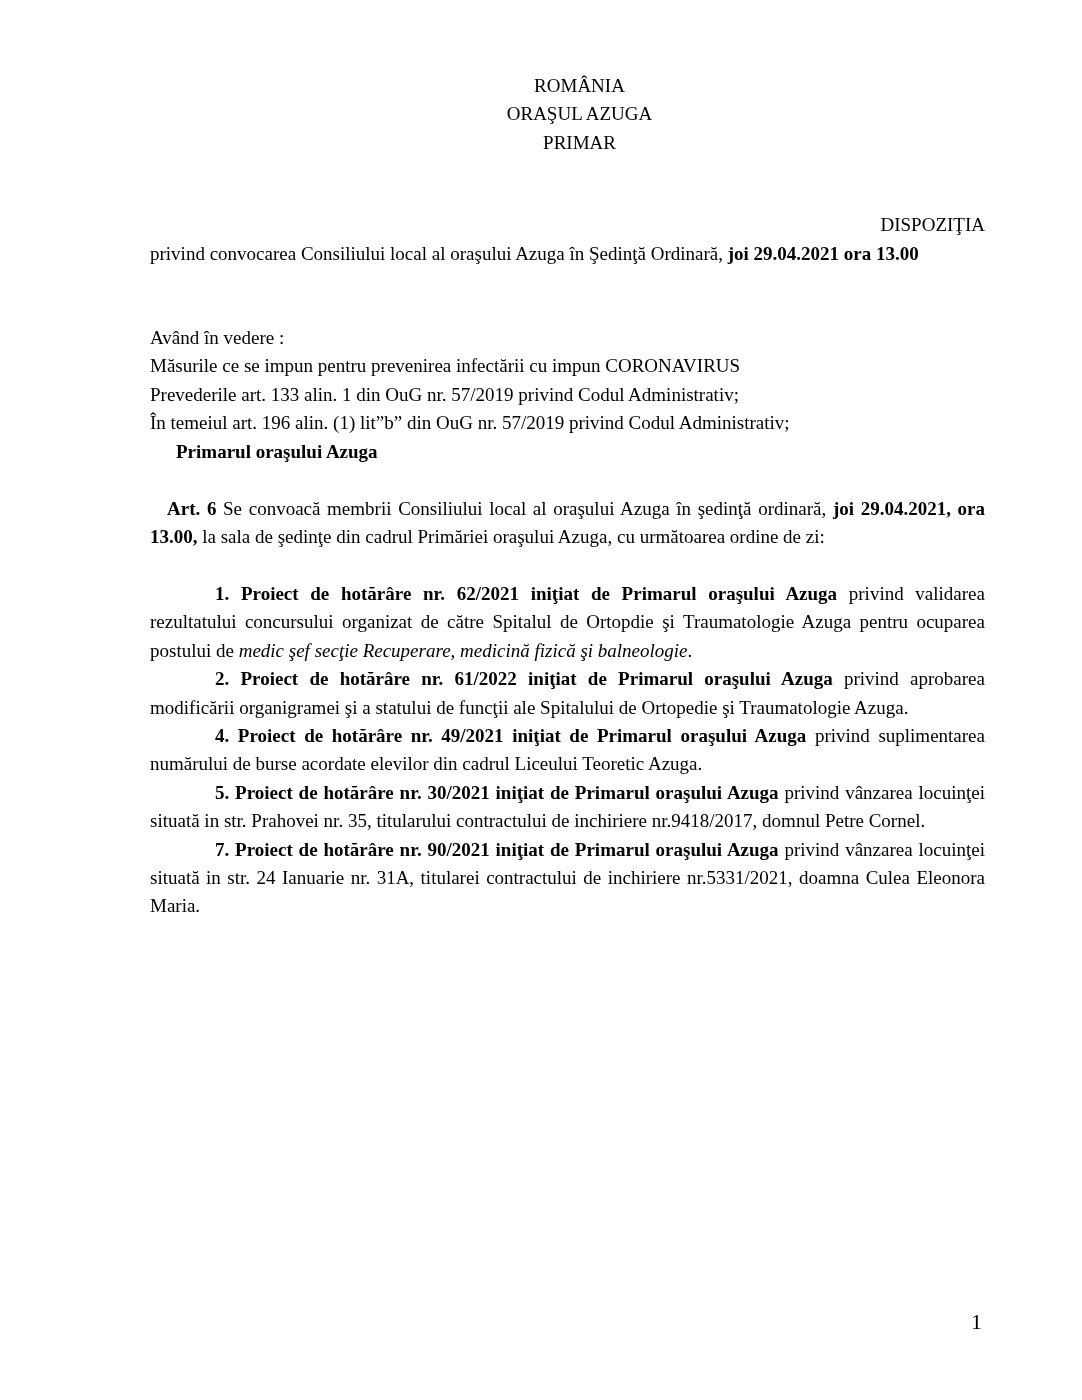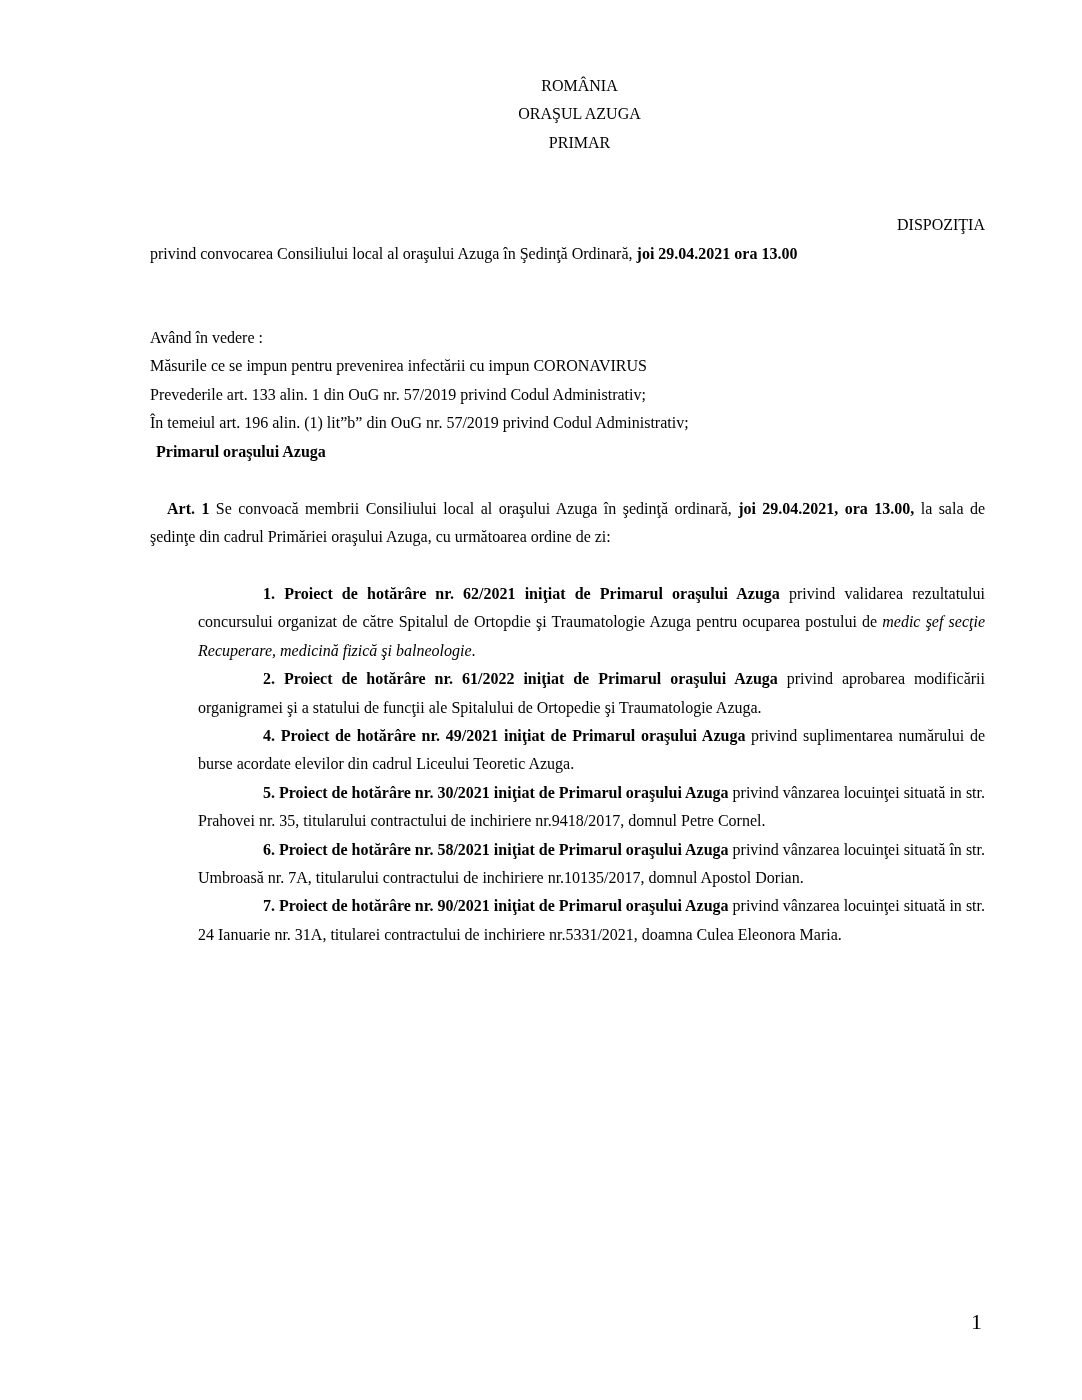--- a/index.html
+++ b/index.html
@@ -14,51 +14,50 @@
     overflow: hidden;
   }
   .page {
     position: absolute;
     inset: 0;
     padding: 72px 97px 0 150px;
     box-sizing: border-box;
   }
   p, h1, h2 {
     margin: 0;
-    font-size: 16px;
+    font-size: 19px;
     line-height: 28.4px;
     font-weight: normal;
   }
   .header { text-align: center; padding-left: 24px; }
   .title {
     margin-top: 54px;
     text-align: right;
     font-weight: normal;
   }
   .subtitle { text-align: justify; }
   .b { font-weight: bold; }
   .i { font-style: italic; }
   .preamble { margin-top: 56px; }
-  .signatory { padding-left: 6px; font-weight: bold; }
+  .signatory { padding-left: 6px; font-weight: bold; margin-left: 20px; }
   .dispune {
     margin-top: 52px;
     margin-right: 74px;
     text-align: center;
     font-weight: bold;
   }
   .article {
     margin-top: 29px;
     text-align: justify;
     text-indent: 17px;
   }
   .items { margin-top: 28px; }
   .list-item {
     text-align: justify;
     text-indent: 65px;
-    margin-left: 48px;
   }
   .page-number {
     position: absolute;
     top: 1308px;
     right: 100px;
     font-size: 22px;
     line-height: 28.4px;
   }
 </style>
 </head>
@@ -78,26 +77,25 @@
 
   <div class="preamble">
     <p>Având în vedere :</p>
     <p>Măsurile ce se impun pentru prevenirea infectării cu impun CORONAVIRUS</p>
     <p>Prevederile art. 133 alin. 1 din OuG nr. 57/2019 privind Codul Administrativ;</p>
     <p>În temeiul art. 196 alin. (1) lit”b”  din OuG nr. 57/2019 privind Codul Administrativ;</p>
     <p class="signatory">Primarul oraşului Azuga</p>
   </div>
 
 
-  <p class="article"><span class="b">Art. 1</span><span> Se convoacă membrii Consiliului local al oraşului Azuga  în şedinţă ordinară, </span><span class="b">joi 29.04.2021, ora 13.00,</span><span> la sala de şedinţe din cadrul Primăriei oraşului Azuga, cu următoarea ordine de zi:</span></p>
+  <p class="article"><span class="b">Art. 6</span><span> Se convoacă membrii Consiliului local al oraşului Azuga  în şedinţă ordinară, </span><span class="b">joi 29.04.2021, ora 13.00,</span><span> la sala de şedinţe din cadrul Primăriei oraşului Azuga, cu următoarea ordine de zi:</span></p>
 
   <div class="items">
     <p class="list-item"><span class="b">1. Proiect de hotărâre nr. 62/2021 iniţiat de Primarul oraşului Azuga</span><span> privind validarea rezultatului concursului organizat de către Spitalul de Ortopdie şi Traumatologie Azuga pentru ocuparea postului de </span><span class="i">medic şef secţie Recuperare, medicină fizică şi balneologie</span><span>.</span></p>
     <p class="list-item"><span class="b">2. Proiect de hotărâre nr. 61/2022 iniţiat de Primarul oraşului Azuga</span><span> privind aprobarea modificării organigramei şi a statului de funcţii ale Spitalului de Ortopedie şi Traumatologie Azuga.</span></p>
     <p class="list-item"><span class="b">4. Proiect de hotărâre nr. 49/2021 iniţiat de Primarul oraşului Azuga</span><span> privind suplimentarea numărului de burse acordate elevilor din cadrul Liceului Teoretic Azuga.</span></p>
     <p class="list-item"><span class="b">5. Proiect de hotărâre nr. 30/2021 iniţiat de Primarul oraşului Azuga</span><span> privind vânzarea locuinţei situată in str. Prahovei nr. 35, titularului contractului de inchiriere nr.9418/2017, domnul Petre Cornel.</span></p>
-    <p class="list-item"><span class="b">6. Proiect de hotărâre nr. 58/2021 iniţiat de Primarul oraşului Azuga</span><span> privind vânzarea locuinţei situată în str. Umbroasă nr. 7A, titularului contractului de inchiriere nr.10135/2017, domnul Apostol Dorian.</span></p>
     <p class="list-item"><span class="b">7. Proiect de hotărâre nr. 90/2021 iniţiat de Primarul oraşului Azuga</span><span> privind vânzarea locuinţei situată in str. 24 Ianuarie nr. 31A, titularei contractului de inchiriere nr.5331/2021,  doamna Culea Eleonora Maria.</span></p>
   </div>
 
 </div>
 
 <div class="page-number">1</div>
 
 </body></html>

